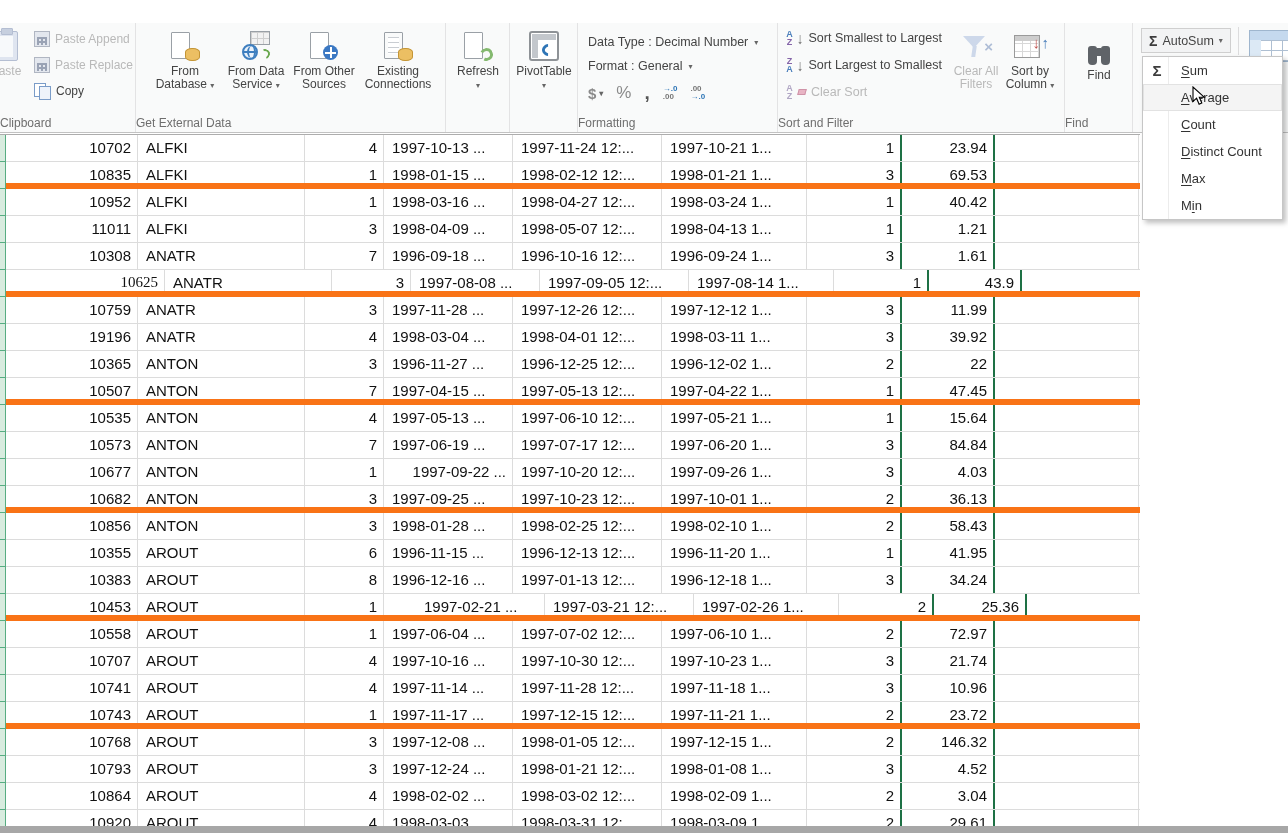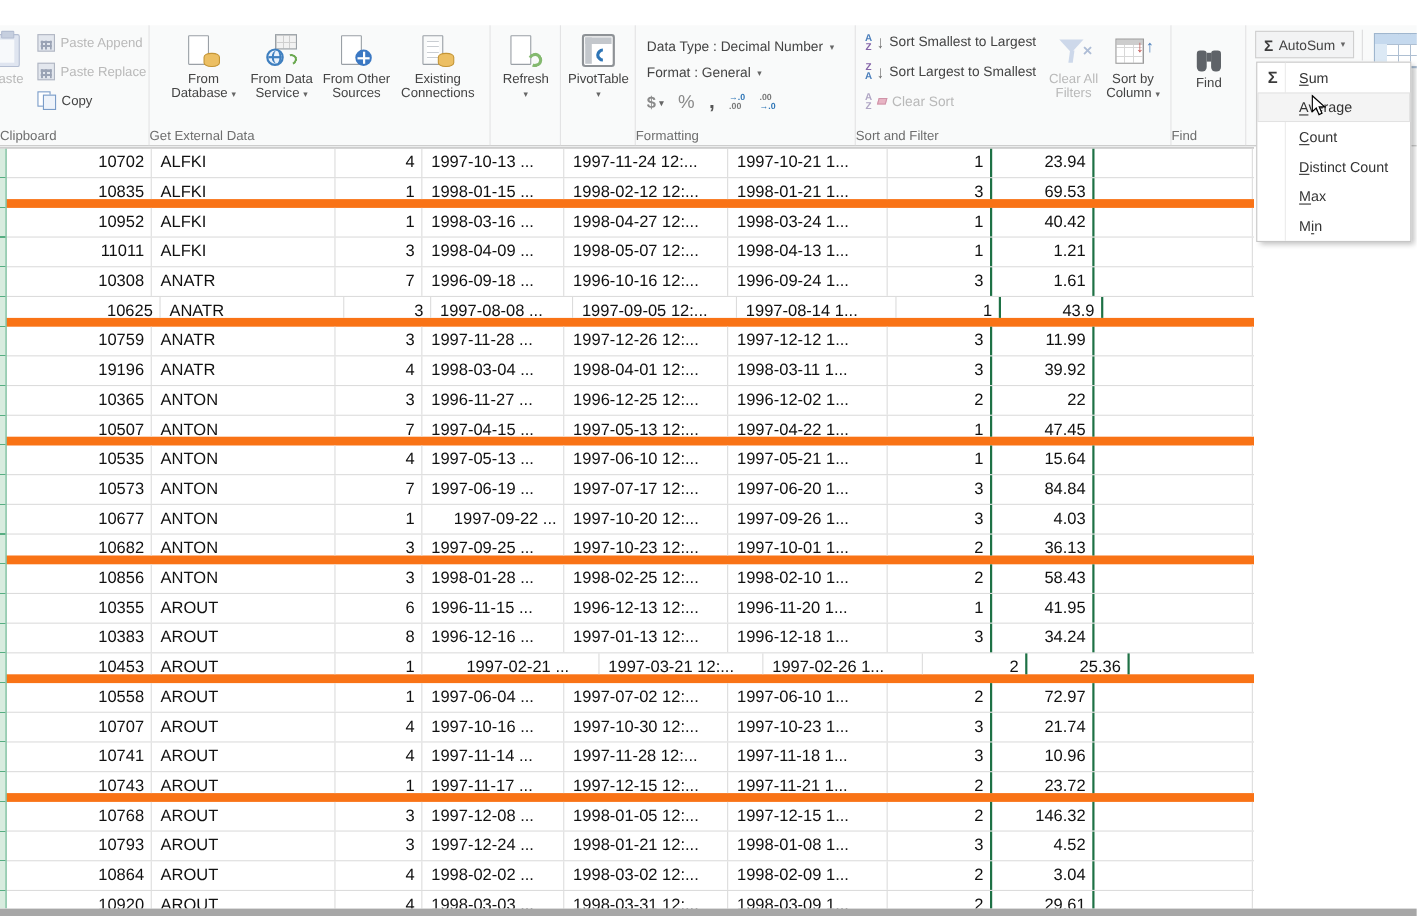--- a/index.html
+++ b/index.html
@@ -124,21 +124,21 @@
   .mitem.hov { background:#f4f4f4; box-shadow:inset 0 0 0 1px #e2e2e2; }
   .mitem .micon { position:absolute; left:4px; top:0; width:20px; text-align:center; font-weight:bold; font-size:15px; color:#3c3c3c; }
   .mitem u { text-underline-offset:2px; }
 
   
   .grid { position:absolute; top:134px; left:0; width:1140px; height:692px; overflow:hidden; border-top:1px solid #adadad; background:#fff; }
   .strip { position:absolute; left:0; top:0; width:6px; height:100%; border-right:1px solid #57ad82;
     background:repeating-linear-gradient(180deg, #d8ecdf 0 26px, #57ad82 26px 27px); z-index:2; }
   .rows { position:absolute; left:6px; top:0; }
   .trow { display:flex; height:27px; border-bottom:1px solid #dcdcdc; }
-  .trow.band { border-bottom:8px solid #f97316; }
+  .trow.band { border-bottom:6px solid #f97316; }
   .c { height:100%; border-right:1px solid #dcdcdc; padding:0 6px; font-size:15px; line-height:25px; white-space:nowrap; overflow:hidden; color:#111; }
   .c.l { padding-left:8px; }
   .c.r { text-align:right; }
   .c.sel { border-left:2px solid #1e7145; border-right:2px solid #1e7145; }
   .bottombar { position:absolute; left:0; bottom:0; width:100%; height:7px; background:#a7a7a7; z-index:6; }
 
   .cursor { position:absolute; left:1192px; top:86px; z-index:30; }
 </style>
 </head>
 <body>
@@ -405,21 +405,21 @@
           <div class="c l" style="width: 167px;">ANATR</div>
           <div class="c r" style="width: 79px;">7</div>
           <div class="c l" style="width: 129px;">1996-09-18 ...</div>
           <div class="c l" style="width: 149px;">1996-10-16 12:...</div>
           <div class="c l" style="width: 145px;">1996-09-24 1...</div>
           <div class="c r" style="width: 93px; border-right: none;">3</div>
           <div class="c r sel" style="width: 95px;">1.61</div>
           <div class="c l" style="width: 144px;"></div>
         </div>
         <div class="trow band">
-          <div class="c r" style="width: 140px;">10625</div>
+          <div class="c r" style="width: 159px; font-family: Liberation Serif, serif;">10625</div>
           <div class="c l" style="width: 167px;">ANATR</div>
           <div class="c r" style="width: 79px;">3</div>
           <div class="c l" style="width: 129px;">1997-08-08 ...</div>
           <div class="c l" style="width: 149px;">1997-09-05 12:...</div>
           <div class="c l" style="width: 145px;">1997-08-14 1...</div>
           <div class="c r" style="width: 93px; border-right: none;">1</div>
           <div class="c r sel" style="width: 95px;">43.9</div>
           <div class="c l" style="width: 144px;"></div>
         </div>
         <div class="trow">

